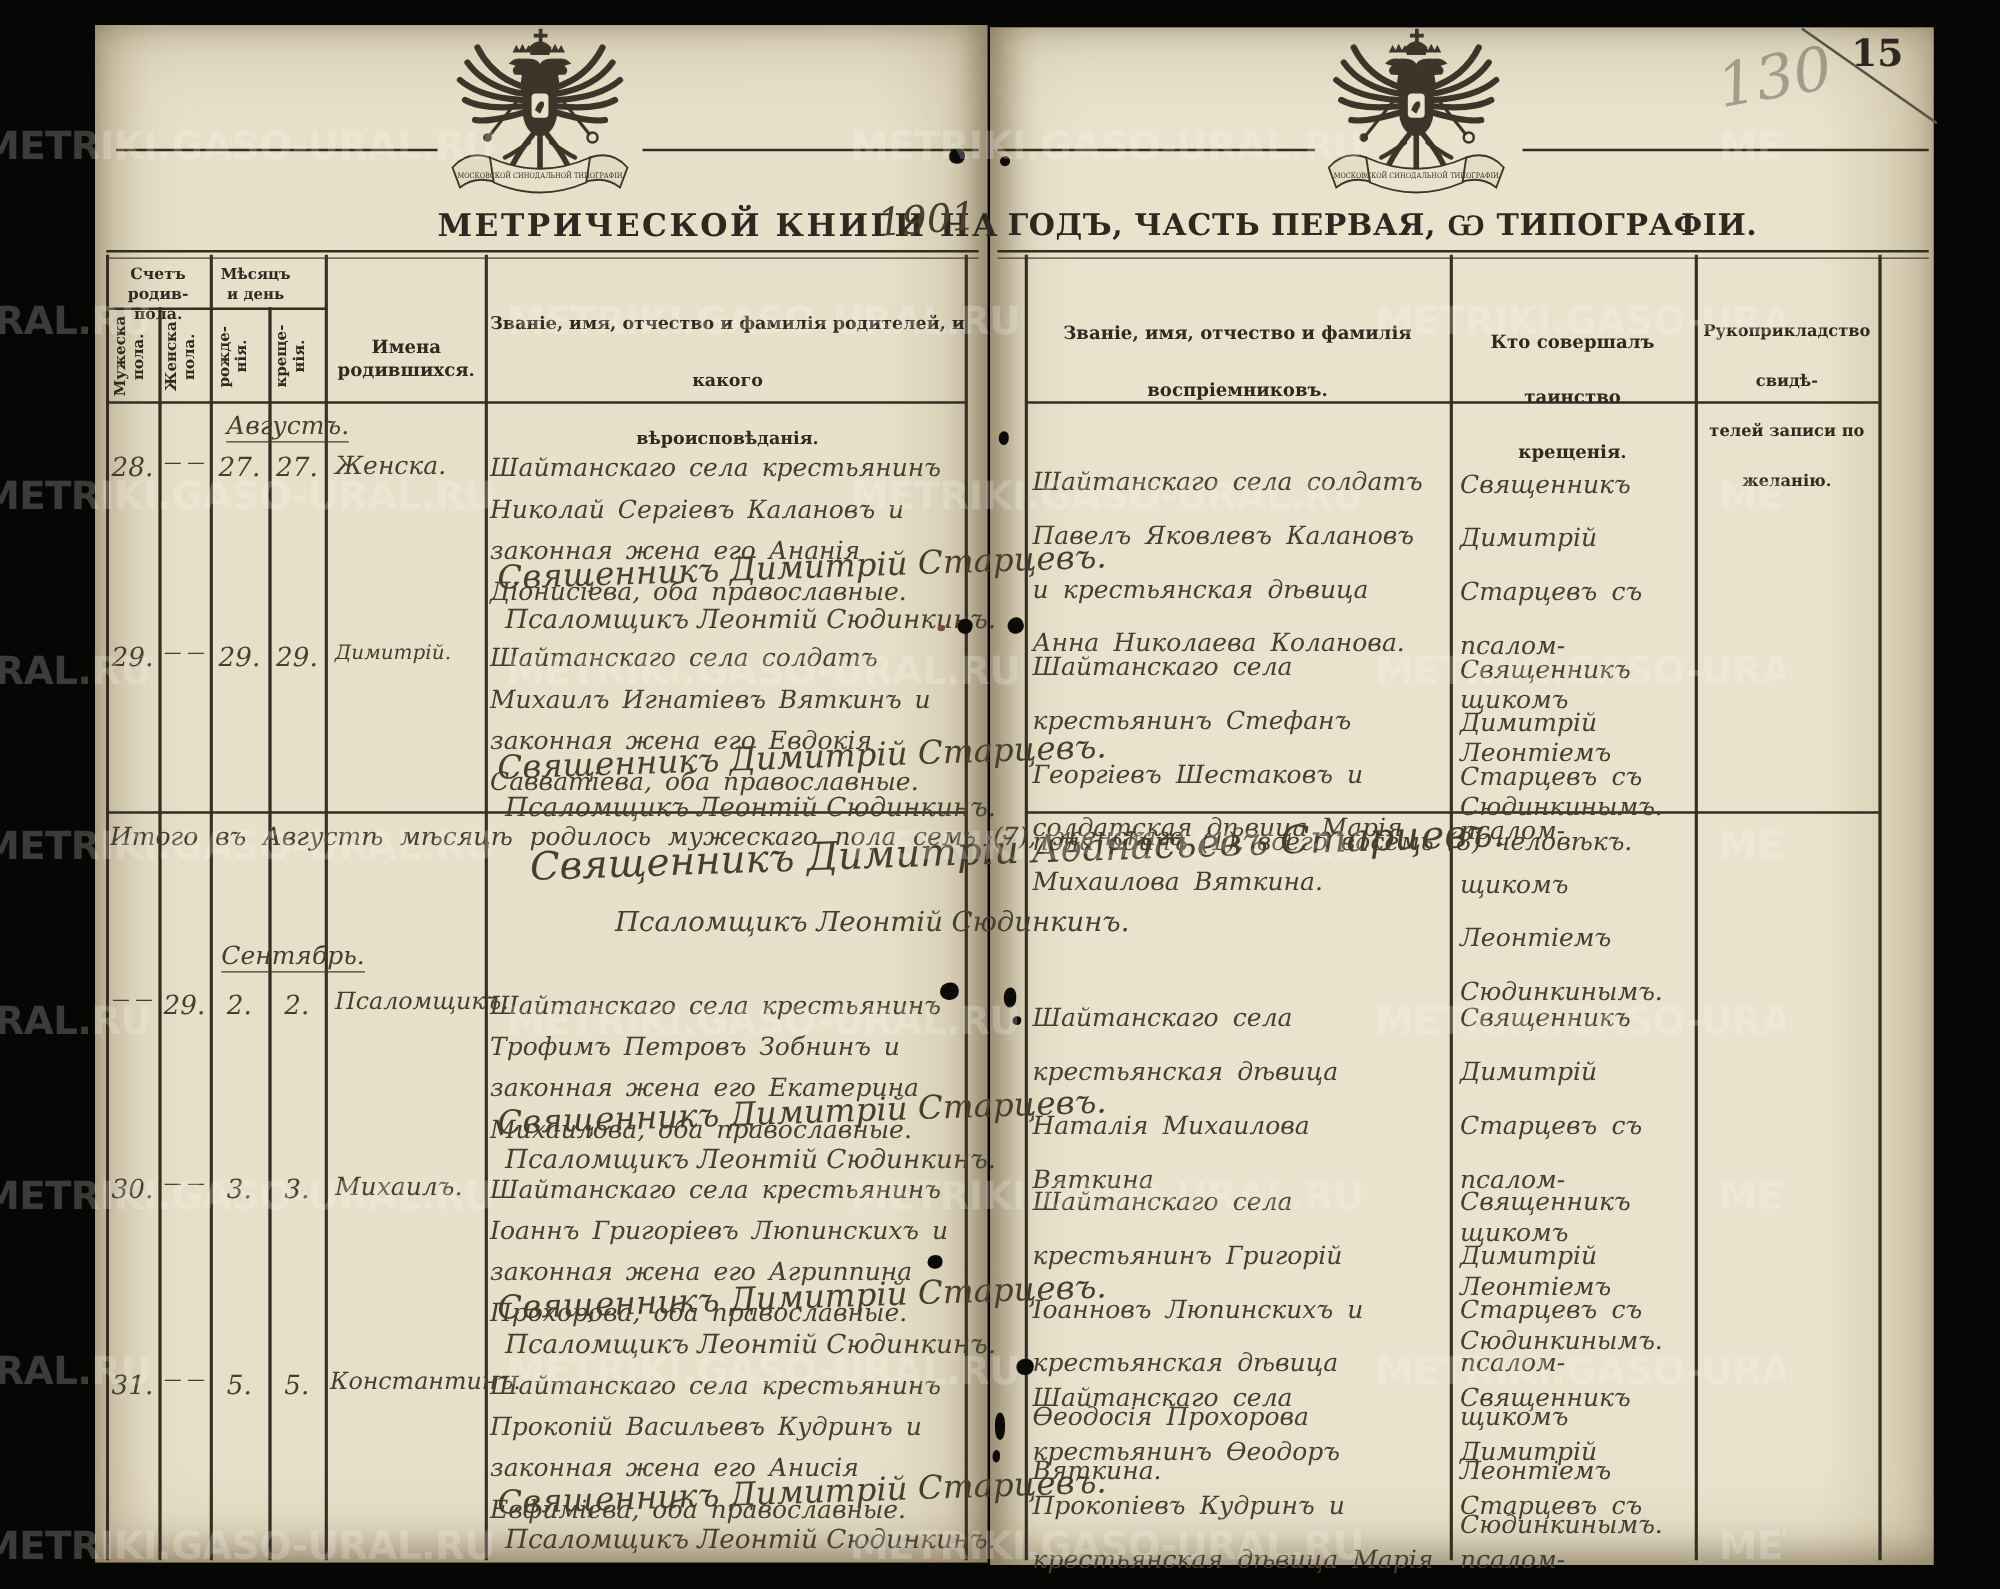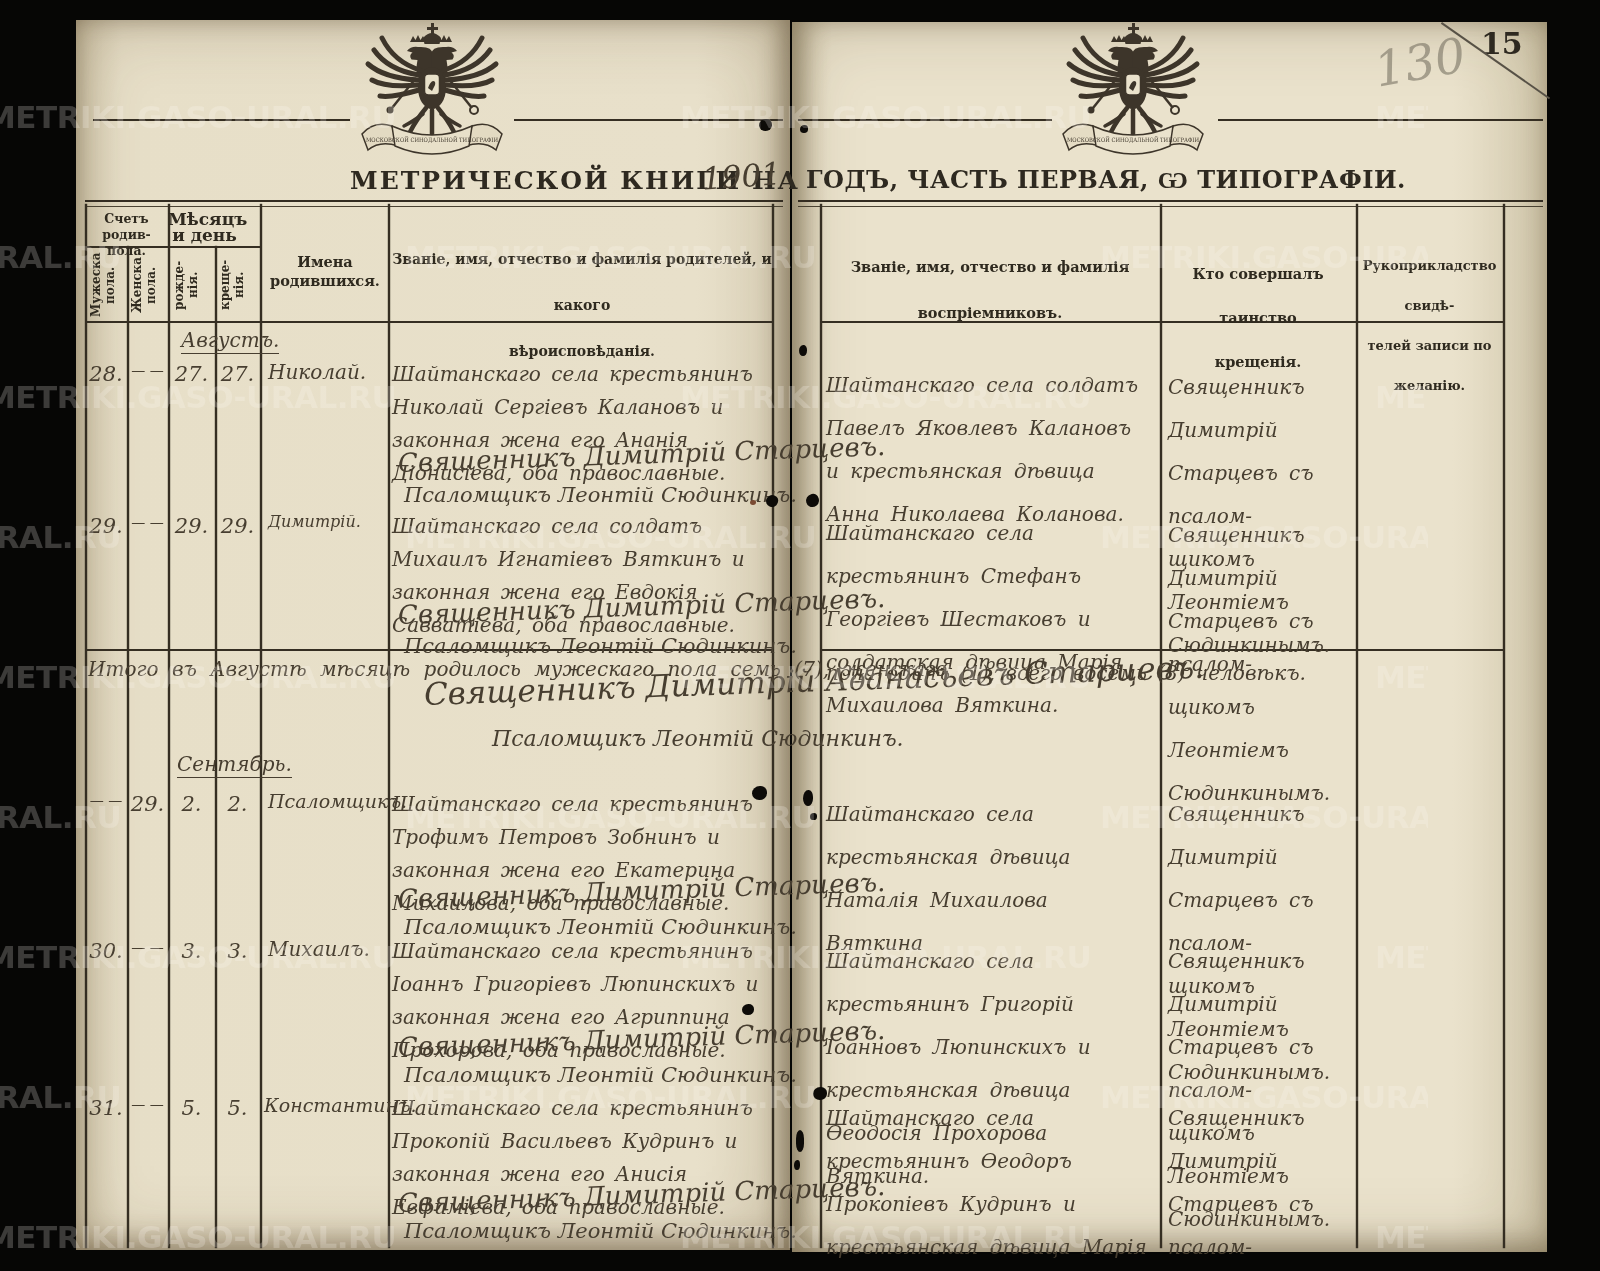--- a/index.html
+++ b/index.html
@@ -153,49 +153,49 @@
   <div class="drule" style="left:798px;top:200px;width:745px"></div>
   <div class="vl" style="left:820px;top:204px;height:1044px"></div>
   <div class="vl" style="left:1160px;top:204px;height:1044px"></div>
   <div class="vl" style="left:1356px;top:204px;height:1044px"></div>
   <div class="vl" style="left:1503px;top:204px;height:1044px"></div>
   <div class="hl" style="left:820px;top:321px;width:683px"></div>
   <div class="hl" style="left:820px;top:649px;width:683px"></div>
 
   <div class="phead" style="left:85px;top:211px;width:83px;font-size:12.5px;line-height:16px">Счетъ родив-
 пола.</div>
-  <div class="phead" style="left:168px;top:211px;width:73px;font-size:17px;line-height:16px">Мѣсяцъ
+  <div class="phead" style="left:168px;top:211px;width:73px;font-size:12px;line-height:16px">Мѣсяцъ
 и день</div>
   <div class="phead vert" style="left:89px;top:250px;width:36px;height:70px;font-size:12px;line-height:14px">Мужеска
 пола.</div>
   <div class="phead vert" style="left:130px;top:250px;width:36px;height:70px;font-size:12px;line-height:14px">Женска
 пола.</div>
   <div class="phead vert" style="left:172px;top:250px;width:41px;height:70px;font-size:12px;line-height:14px">рожде-
 нія.</div>
   <div class="phead vert" style="left:218px;top:250px;width:40px;height:70px;font-size:12px;line-height:14px">креще-
 нія.</div>
-  <div class="phead" style="left:262px;top:252px;width:126px;font-size:14.5px;line-height:19px">Имена родившихся.</div>
+  <div class="phead" style="left:262px;top:268px;width:126px;font-size:14.5px;line-height:19px">Имена родившихся.</div>
   <div class="phead" style="left:392px;top:236px;width:380px;font-size:14px;line-height:46px">Званіе, имя, отчество и фамилія родителей, и какого
 вѣроисповѣданія.</div>
 
   <div class="phead" style="left:830px;top:244px;width:320px;font-size:14.5px;line-height:46px">Званіе, имя, отчество и фамилія
 воспріемниковъ.</div>
   <div class="phead" style="left:1162px;top:252px;width:192px;font-size:14.5px;line-height:44px">Кто совершалъ таинство
 крещенія.</div>
   <div class="phead" style="left:1357px;top:246px;width:145px;font-size:13px;line-height:40px">Рукоприкладство свидѣ-
 телей записи по желанію.</div>
 
   <div class="hw month" style="left:181px;top:328px">Августъ.</div>
   <div class="hw month" style="left:177px;top:752px">Сентябрь.</div>
 
   <div class="hw num" style="left:85px;top:362px;width:42px">28.</div>
   <div class="hw num" style="left:127px;top:362px;width:41px;font-size:14px">— —</div>
   <div class="hw num" style="left:168px;top:362px;width:47px">27.</div>
   <div class="hw num" style="left:215px;top:362px;width:45px">27.</div>
-  <div class="hw" style="left:268px;top:360px;font-size:20px">Николай.</div>
+  <div class="hw" style="left:268px;top:360px;font-size:20px">Женска.</div>
   <div class="hw flow" style="left:392px;top:358px;width:378px">Шайтанскаго села крестьянинъ Николай Сергіевъ Калановъ и законная жена его Ананія Діонисіева, оба православные.</div>
   <div class="hw sig" style="left:398px;top:448px;font-size:26px">Священникъ Димитрій Старцевъ.</div>
   <div class="hw" style="left:404px;top:483px;font-size:21px;white-space:nowrap">Псаломщикъ Леонтій Сюдинкинъ.</div>
   <div class="hw gflow" style="left:826px;top:364px;width:326px">Шайтанскаго села солдатъ Павелъ Яковлевъ Калановъ и крестьянская дѣвица Анна Николаева Коланова.</div>
   <div class="hw gflow pre" style="left:1168px;top:366px;width:180px">Священникъ Димитрій
 Старцевъ съ псалом-
 щикомъ Леонтіемъ
 Сюдинкинымъ.</div>
 
   <div class="hw num" style="left:85px;top:514px;width:42px">29.</div>

